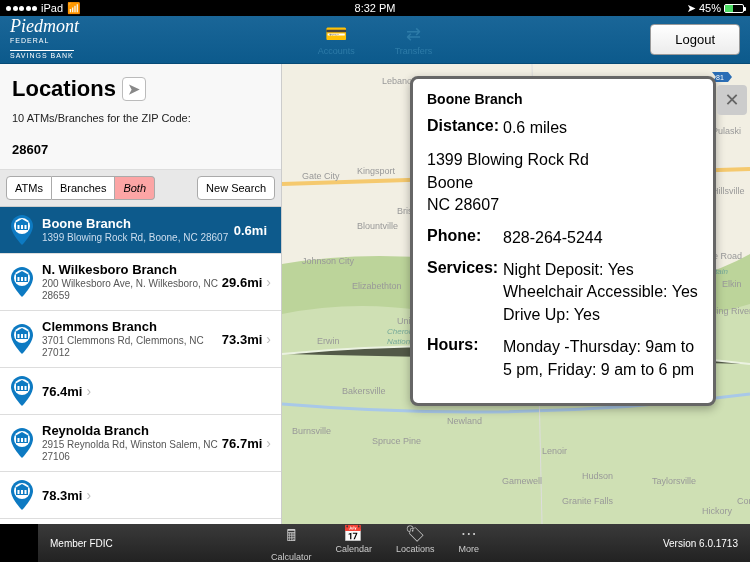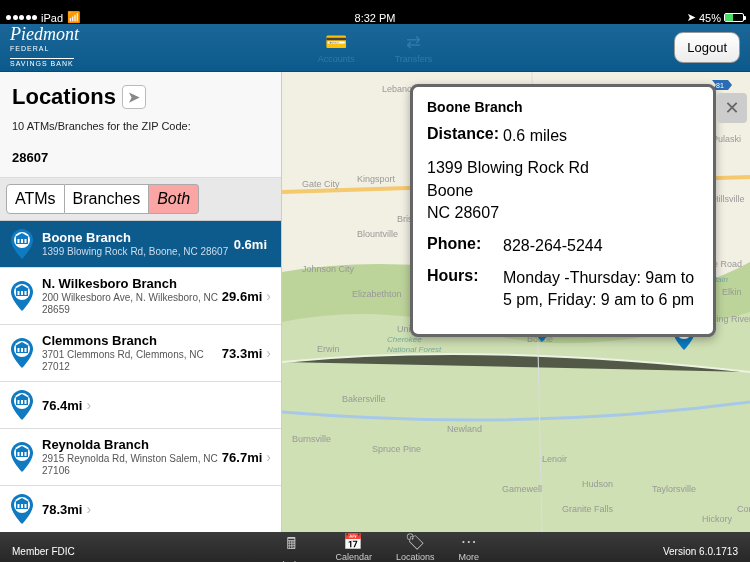--- a/index.html
+++ b/index.html
@@ -1,52 +1,52 @@
 <!DOCTYPE html>
 <html><head>
 <meta charset="utf-8">
 <style>
   * { box-sizing: border-box; margin: 0; padding: 0; }
   body { font-family: -apple-system, Helvetica, Arial, sans-serif; width: 750px; height: 562px; overflow: hidden; background: #000; }
   
   
-  .status-bar { height: 24px; background: #000; color: #fff; display: flex; align-items: flex-end; justify-content: space-between; padding: 0 6px; font-size: 11px; }
+  .status-bar { height: 16px; background: #000; color: #fff; display: flex; align-items: center; justify-content: space-between; padding: 0 6px; font-size: 11px; }
   .status-left { display: flex; align-items: center; gap: 4px; }
   .status-center { position: absolute; left: 50%; transform: translateX(-50%); font-weight: 500; }
   .status-right { display: flex; align-items: center; gap: 3px; }
   .signal-dots { display: flex; gap: 1.5px; }
   .signal-dot { width: 5px; height: 5px; border-radius: 50%; background: #fff; }
   .battery { width: 20px; height: 9px; border: 1px solid #fff; border-radius: 2px; position: relative; }
   .battery::after { content:''; position:absolute; right:-3px; top:2px; width:2px; height:4px; background:#fff; border-radius:0 1px 1px 0;}
   .battery-fill { width: 45%; height: 100%; background: #4cd964; }
   
   
   .header { height: 48px; background: linear-gradient(to bottom, #1a6698, #0c5a8c); display: flex; align-items: center; justify-content: space-between; padding: 0 10px; border-bottom: 1px solid #064a76; }
   .logo { color: #fff; }
   .logo-main { font-family: Georgia, serif; font-style: italic; font-size: 18px; font-weight: normal; line-height: 1; }
   .logo-sub { font-size: 7px; letter-spacing: 1px; line-height: 1; margin-top: 2px; }
   .logo-sub2 { font-size: 7px; letter-spacing: 1px; border-top: 1px solid #fff; display: inline-block; padding-top: 1px; margin-top: 1px;}
   .header-tabs { position: absolute; left: 50%; transform: translateX(-50%); display: flex; gap: 40px; }
   .header-tab { text-align: center; font-size: 9px; color: #2d7ba8; }
   .header-tab-icon { font-size: 18px; display: block; margin-bottom: 1px; }
-  .logout-btn { background: linear-gradient(to bottom,#fff,#ececec); border: 1px solid #999; border-radius: 9px; padding: 7px 12px; font-size: 13px; font-weight: 500; cursor: pointer; }
+  .logout-btn { background: linear-gradient(to bottom,#fff,#ececec); border: 1px solid #999; border-radius: 4px; padding: 7px 24px; font-size: 13px; font-weight: 500; cursor: pointer; }
 
   
   .content { display: flex; height: calc(562px - 16px - 48px - 38px); position: relative; }
   
   
   .sidebar { width: 282px; background: #f0f0f0; border-right: 1px solid #ccc; display: flex; flex-direction: column; overflow: hidden; }
   .locations-header { padding: 12px; background: #f8f8f8; border-bottom: 1px solid #ddd; }
   .locations-title { font-size: 22px; font-weight: bold; display: flex; align-items: center; gap: 6px; }
   .loc-arrow { display:inline-flex; width:24px; height:24px; border:1px solid #bbb; border-radius:4px; background:#fff; align-items:center; justify-content:center; color:#888; font-size:14px;}
   .locations-sub { font-size: 11px; margin-top: 10px; color: #222; }
   .zipcode { font-size: 13px; font-weight: bold; margin-top: 18px; }
   .filter-row { display: flex; justify-content: space-between; padding: 6px; background: #e8e8e8; border-bottom: 1px solid #ccc; }
   .seg-control { display: flex; }
-  .seg-btn { background: #fff; border: 1px solid #aaa; padding: 5px 8px; font-size: 16px; cursor: pointer; }
+  .seg-btn { background: #fff; border: 1px solid #aaa; padding: 5px 8px; font-size: 11px; cursor: pointer; }
   .seg-btn:first-child { border-radius: 4px 0 0 4px; }
   .seg-btn:last-child { border-radius: 0 4px 4px 0; }
   .seg-btn.active { background: #fca5a5; font-style: italic; }
   .seg-btn + .seg-btn { border-left: none; }
   .new-search { background: #fff; border: 1px solid #aaa; border-radius: 4px; padding: 5px 8px; font-size: 11px; cursor:pointer;}
   
   .branch-list { flex: 1; overflow-y: auto; background: #fff; }
   .branch-item { display: flex; align-items: center; padding: 8px 10px; border-bottom: 1px solid #ddd; cursor: pointer; position: relative; }
   .branch-item.selected { background: #0d5a8c; color: #fff; }
   .branch-item.selected .branch-addr { color: #cde; }
@@ -66,21 +66,21 @@
   .popup-title { font-size: 14px; font-weight: bold; margin-bottom: 10px; }
   .popup-close { position: absolute; top: 6px; right: -34px; width: 30px; height: 30px; background: #ccc; border-radius: 4px; display: flex; align-items: center; justify-content: center; font-size: 18px; color: #666; cursor: pointer; }
   .popup-row { display: flex; margin-bottom: 10px; font-size: 16px; }
   .popup-label { width: 76px; font-weight: bold; flex-shrink: 0; }
   .popup-val { flex: 1; line-height: 1.4; white-space: pre-line; }
   
   
   .pin { position: absolute; width: 24px; height: 30px; }
   
   
-  .bottom-bar { height: 38px; background: linear-gradient(to bottom, #3a3a3a, #222); display: flex; align-items: center; justify-content: space-between; padding: 0 12px; color: #fff; font-size: 10px; }
+  .bottom-bar { height: 38px; background: linear-gradient(to bottom, #3a3a3a, #222); display: flex; align-items: center; justify-content: space-between; padding: 0 12px; color: #fff; font-size: 10px; margin-left: 38px; }
   .bottom-tabs { display: flex; gap: 24px; position: absolute; left: 50%; transform: translateX(-50%); }
   .bottom-tab { text-align: center; font-size: 9px; color: #ccc; cursor: pointer; }
   .bottom-tab-icon { display: block; font-size: 16px; margin-bottom: 1px; }
   
   svg.pin-svg { display:block; }
 </style>
 </head>
 <body>
 
 <svg width="0" height="0" style="position:absolute">
@@ -142,20 +142,21 @@
       </div>
       <div class="locations-sub">10 ATMs/Branches for the ZIP Code:</div>
       <div class="zipcode">28607</div>
     </div>
     <div class="filter-row">
       <div class="seg-control">
         <button class="seg-btn">ATMs</button>
         <button class="seg-btn">Branches</button>
         <button class="seg-btn active">Both</button>
       </div>
+      <button class="new-search">New Search</button>
     </div>
     <div class="branch-list" id="branch-list">
         <div class="branch-item selected">
     <svg class="branch-icon pin-svg" viewBox="0 0 24 30">
             <use href="#pin-shape"></use>
           </svg>
     <div class="branch-info">
       <div class="branch-name">Boone Branch</div>
       <div class="branch-addr">1399 Blowing Rock Rd, Boone, NC 28607</div>
     </div>
@@ -282,20 +283,26 @@
       <div class="popup-row">
           <div class="popup-val">1399 Blowing Rock Rd
 Boone
 NC  28607</div>
         </div>
       <div class="popup-row">
           <div class="popup-label">Phone:</div>
           <div class="popup-val">828-264-5244</div>
         </div>
       <div class="popup-row">
+          <div class="popup-label">Services:</div>
+          <div class="popup-val">Night Deposit: Yes
+Wheelchair Accessible: Yes
+Drive Up: Yes</div>
+        </div>
+      <div class="popup-row">
           <div class="popup-label">Hours:</div>
           <div class="popup-val">Monday -Thursday: 9am to 5 pm, Friday: 9 am to 6 pm</div>
         </div>
     </div>
   </div>
 </div>
 
 <div class="bottom-bar">
   <span>Member FDIC</span>
   <div class="bottom-tabs">

